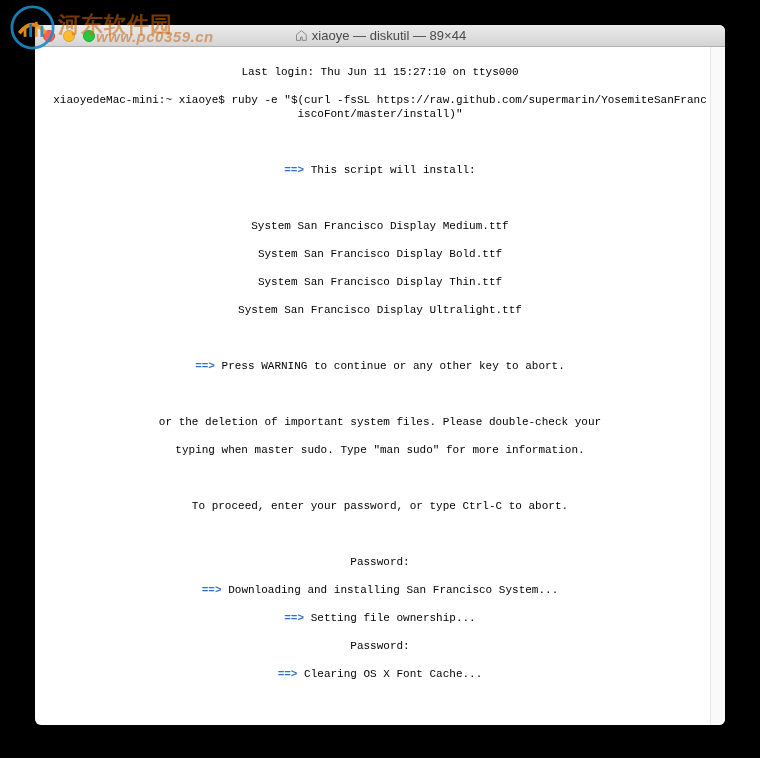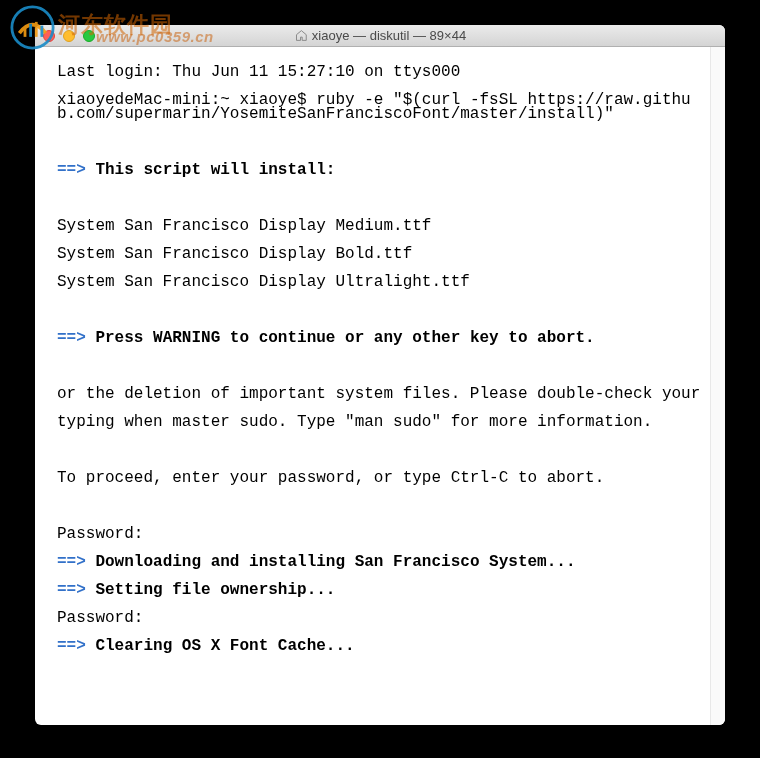--- a/index.html
+++ b/index.html
@@ -52,20 +52,21 @@
       top: 25px;
       left: 35px;
       width: 690px;
       height: 700px;
       background: #fff;
       border-radius: 6px;
       box-shadow: 0 10px 40px rgba(0,0,0,0.4);
       overflow: hidden;
       display: flex;
       flex-direction: column;
+      text-align: center;
     }
     .titlebar {
       height: 22px;
       background: linear-gradient(to bottom, #ebebeb, #d4d4d4);
       border-bottom: 1px solid #b0b0b0;
       display: flex;
       align-items: center;
       position: relative;
     }
     .traffic-lights {
@@ -94,30 +95,30 @@
     }
     .home-icon {
       width: 14px;
       height: 14px;
       display: inline-flex;
       align-items: center;
       justify-content: center;
     }
     .terminal-body {
       flex: 1;
-      padding: 4px 22px;
-      font-size: 16px;
+      padding: 4px 15px;
+      font-size: 11px;
       line-height: 14px;
       color: #000;
       white-space: pre;
       overflow: hidden;
     }
     .line { white-space: pre-wrap; word-break: break-all; }
     .arrow { color: #3271c9; font-weight: bold; }
-    .bold { font-weight: bold; margin-top: 12px; }
+    .bold { font-weight: normal; margin-top: 12px; }
     .scrollbar {
       position: absolute;
       right: 0;
       top: 22px;
       width: 15px;
       bottom: 0;
       background: #fafafa;
       border-left: 1px solid #e8e8e8;
     }
   </style>
@@ -155,20 +156,21 @@
   </div>
 
   <div class="terminal-body">
 <div class="line">Last login: Thu Jun 11 15:27:10 on ttys000</div>
 <div class="line"><span>xiaoyedeMac-mini:~ xiaoye$ </span><span>ruby -e "$(curl -fsSL https://raw.github.com/supermarin/YosemiteSanFranciscoFont/master/install)"</span></div>
 <div class="line"> </div>
 <div class="line"><span class="arrow">==&gt;</span><span class="bold"> This script will install:</span></div>
 <div class="line"> </div>
 <div class="line">System San Francisco Display Medium.ttf</div>
 <div class="line">System San Francisco Display Bold.ttf</div>
+<div class="line">System San Francisco Display Thin.ttf</div>
 <div class="line">System San Francisco Display Ultralight.ttf</div>
 <div class="line"> </div>
 <div class="line"><span class="arrow">==&gt;</span><span class="bold"> Press WARNING to continue or any other key to abort.</span></div>
 <div class="line"> </div>
 <div class="line">or the deletion of important system files. Please double-check your</div>
 <div class="line">typing when master sudo. Type "man sudo" for more information.</div>
 <div class="line"> </div>
 <div class="line">To proceed, enter your password, or type Ctrl-C to abort.</div>
 <div class="line"> </div>
 <div class="line">Password:</div>

